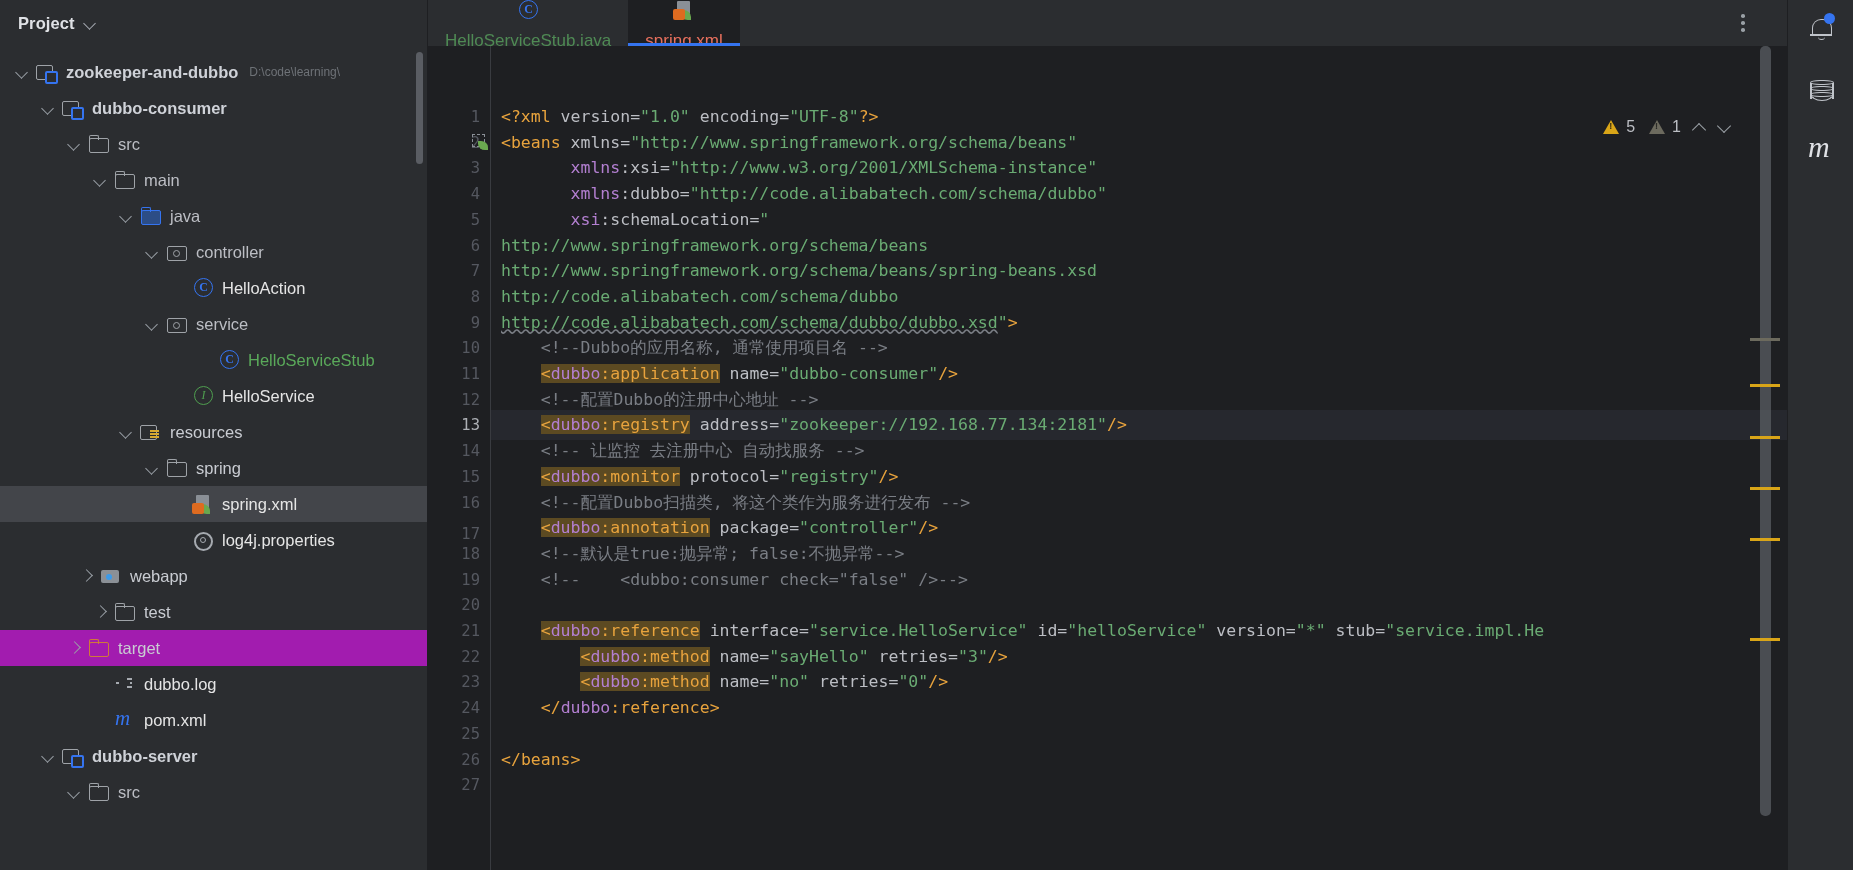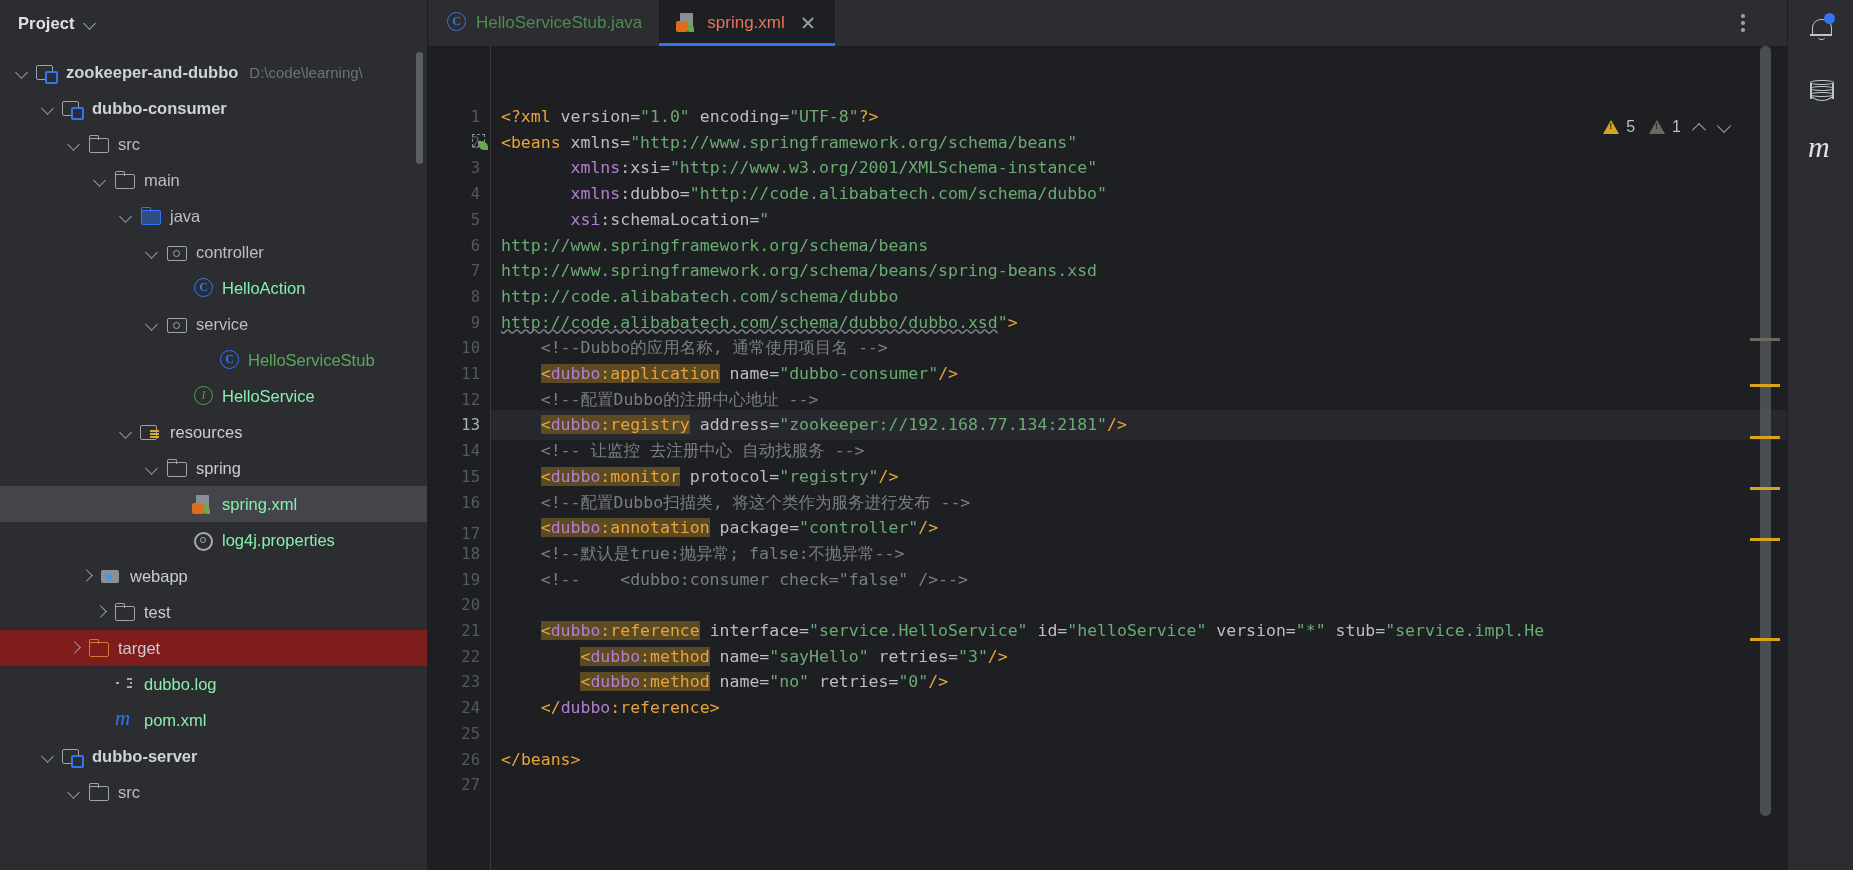--- a/index.html
+++ b/index.html
@@ -37,45 +37,45 @@
     transform: rotate(45deg);
   }
 
   .tree { position: relative; padding-top: 8px; }
   .tree-row {
     height: 36px; display: flex; align-items: center;
     position: relative; white-space: nowrap; cursor: default;
     padding-right: 6px;
   }
   .tree-row.selected { background: #43454a; }
-  .tree-row.excluded-row { background: #7f1d1d; }
+  .tree-row.excluded-row { background: #a21caf; }
   .arrow {
     width: 16px; height: 16px; flex: 0 0 16px; position: relative;
     margin-right: 6px;
   }
   .arrow.down::before {
     content:""; position:absolute; left:3px; top:4px;
     width:8px; height:8px;
     border-right:1.7px solid #9aa0a6; border-bottom:1.7px solid #9aa0a6;
     transform: rotate(45deg);
   }
   .arrow.right::before {
     content:""; position:absolute; left:4px; top:3px;
     width:8px; height:8px;
     border-right:1.7px solid #9aa0a6; border-bottom:1.7px solid #9aa0a6;
     transform: rotate(-45deg);
   }
   .arrow.none::before { content: none; }
   .ico { width: 21px; height: 21px; flex: 0 0 21px; margin-right: 9px; position: relative; }
   .node-label { font-size: 16.5px; color: #bcbec4; }
   .node-label.bold { font-weight: bold; color: #cfd2d8; }
-  .node-label.red { color: #86efac; }
+  .node-label.red { color: #e5e5e5; }
   .node-label.green { color: #5aa95a; }
   .node-label.white { color: #c9ccd2; }
-  .node-path { font-size: 15px; color: #6e7277; margin-left: 11px; }
+  .node-path { font-size: 12px; color: #6e7277; margin-left: 11px; }
 
   
   .f-plain { }
   .f-plain::before {
     content:""; position:absolute; left:1px; top:4px; width:18px; height:13px;
     border:1.6px solid #9fa3a8; border-radius:2px; background:transparent;
   }
   .f-plain::after {
     content:""; position:absolute; left:1px; top:1.5px; width:8px; height:4px;
     border-top:1.6px solid #9fa3a8; border-left:1.6px solid #9fa3a8;
@@ -177,21 +177,21 @@
   .editor-area {
     flex: 1 1 auto; position: relative; background: #1e1f22;
     display: flex; flex-direction: column; min-width: 0;
   }
   .tabbar {
     height: 46px; background:#2b2d30; display:flex; align-items:stretch;
     position: relative; flex: 0 0 46px;
   }
   .tab {
     display:flex; align-items:center; gap:9px; padding: 0 17px;
-    position:relative; cursor: pointer;
+    position:relative; cursor: pointer; flex-direction: column;
   }
   .tab .tab-label { font-size:17px; }
   .tab.inactive .tab-label { color:#4f8a54; }
   .tab.active { background:#1e1f22; }
   .tab.active .tab-label { color:#e8705e; }
   .tab.active::after {
     content:""; position:absolute; left:0; right:0; bottom:0; height:3px;
     background:#3574f0;
   }
   .tab-ico { width:22px; height:22px; position:relative; flex:0 0 22px; }

